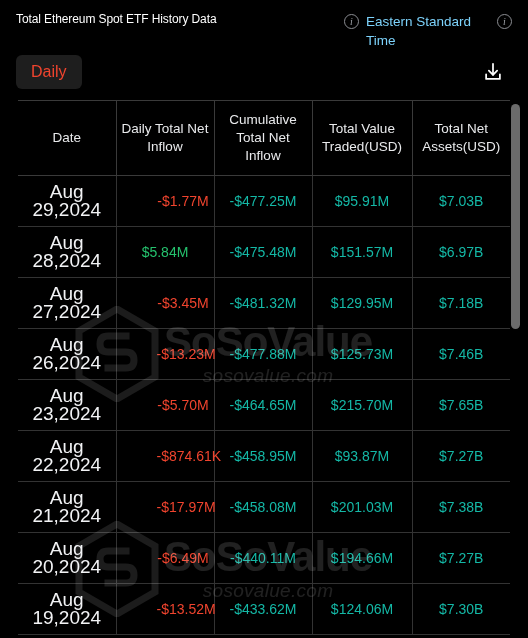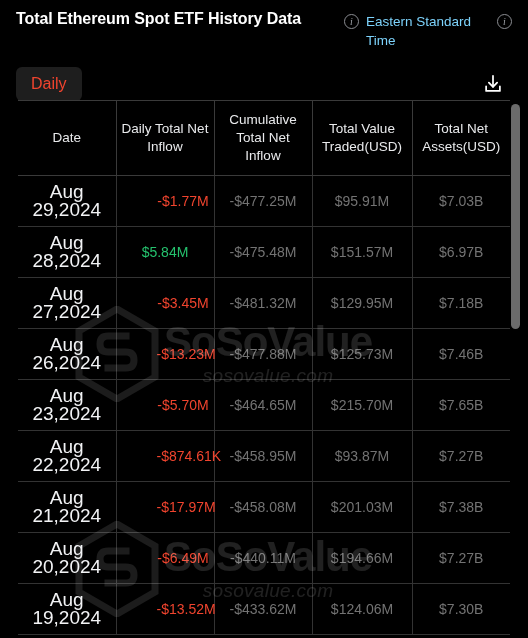--- a/index.html
+++ b/index.html
@@ -24,22 +24,22 @@
     height: 100px;
   }
 
   .title-row {
     display: flex;
     align-items: flex-start;
     justify-content: space-between;
   }
 
   .page-title {
-    font-size: 16px;
-    font-weight: bold;
+    font-size: 12px;
+    font-weight: normal;
     line-height: 22px;
     color: #ffffff;
     letter-spacing: -0.1px;
     max-width: 290px;
   }
 
   .tz-block {
     display: flex;
     align-items: flex-start;
     gap: 7px;
@@ -74,21 +74,21 @@
   .info-icon.right {
     margin-top: 2px;
     margin-left: 4px;
   }
 
   
   .controls-row {
     display: flex;
     align-items: center;
     justify-content: space-between;
-    margin-top: 17px;
+    margin-top: 5px;
   }
 
   .toggle {
     display: inline-flex;
     background: #1e1e1e;
     border-radius: 6px;
     padding: 4px 5px;
     gap: 4px;
   }
 
@@ -142,21 +142,21 @@
 
   thead th:first-child { border-left: none; text-align: center; }
 
   tbody td {
     font-size: 14px;
     text-align: center;
     height: 51px;
     vertical-align: middle;
     border-bottom: 1px solid #333333;
     border-left: 1px solid #333333;
-    color: #737373;
+    color: #14b8a6;
     padding: 2px 4px;
     line-height: 18px;
   }
 
   tbody td:first-child { border-left: none; }
 
   .col-date   { width: 98px; }
   .col-daily  { width: 98px; }
   .col-cum    { width: 98px; }
   .col-traded { width: 100px; }

